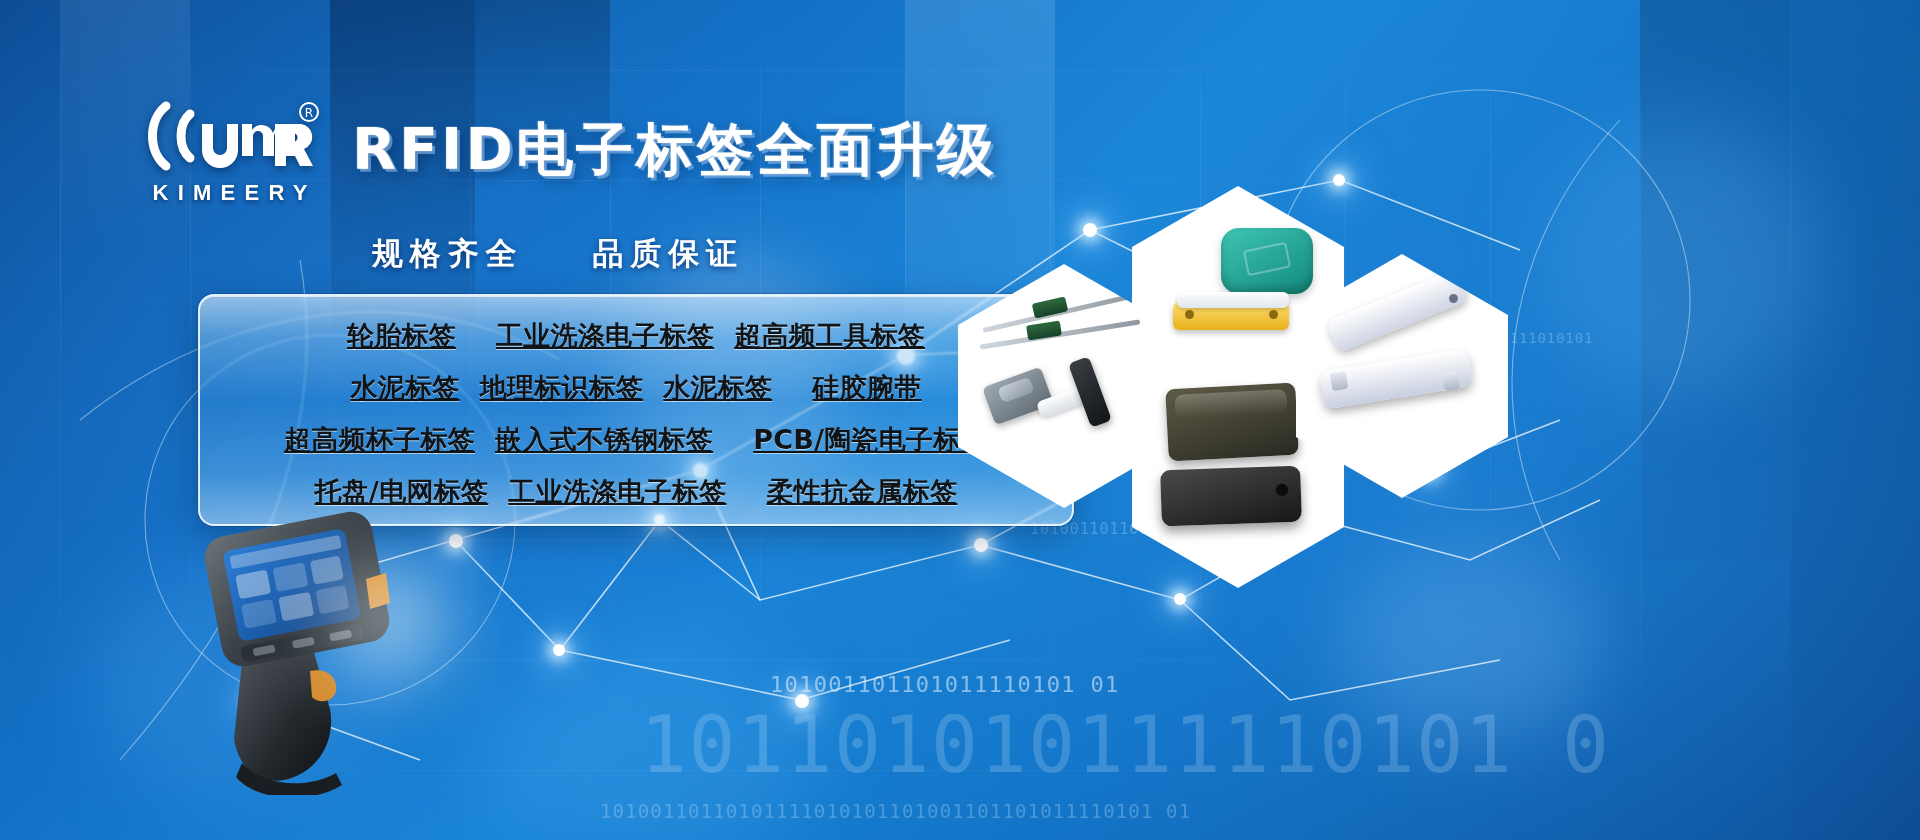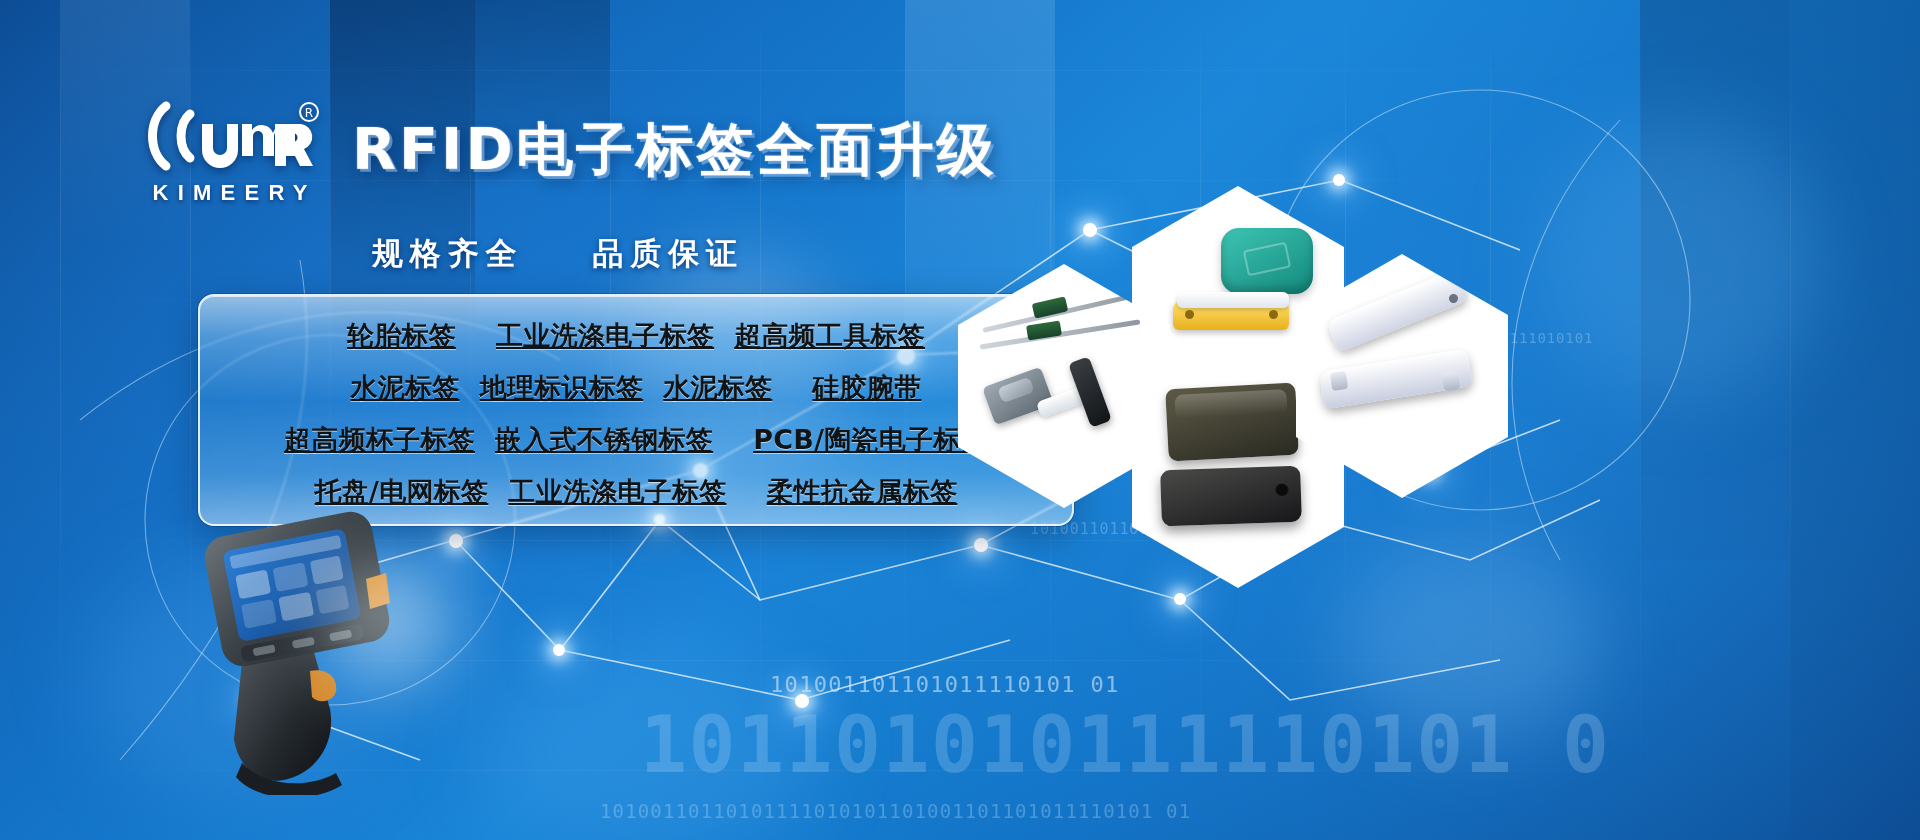--- a/index.html
+++ b/index.html
@@ -24,21 +24,21 @@
   .dark-slab{position:absolute;background:linear-gradient(180deg,rgba(4,30,70,.46),rgba(4,30,70,.05));}
   .light-slab{position:absolute;background:linear-gradient(180deg,rgba(190,225,255,.16),rgba(190,225,255,0));}
 
   .glow{position:absolute;border-radius:50%;filter:blur(38px);}
 
   .binary{
     position:absolute;color:rgba(233,244,255,.55);
     font-family:"DejaVu Sans Mono","Liberation Mono",monospace;
     letter-spacing:.06em;white-space:nowrap;user-select:none;
   }
-  .binary.big{color:rgba(205,232,255,.22);font-weight:700;}
+  .binary.big{color:rgba(205,232,255,.22);font-weight:400;}
   .binary.faint{color:rgba(220,240,255,.28);}
 
   svg.lines{position:absolute;inset:0;width:1920px;height:840px;}
 
   .node{position:absolute;border-radius:50%;background:#fff;
         box-shadow:0 0 14px 5px rgba(215,240,255,.95),0 0 34px 14px rgba(110,190,255,.55);}
 
   
   .logo{position:absolute;left:140px;top:98px;width:180px;text-align:center;}
   .logo svg{display:block;filter:drop-shadow(0 3px 4px rgba(0,20,60,.5));}

